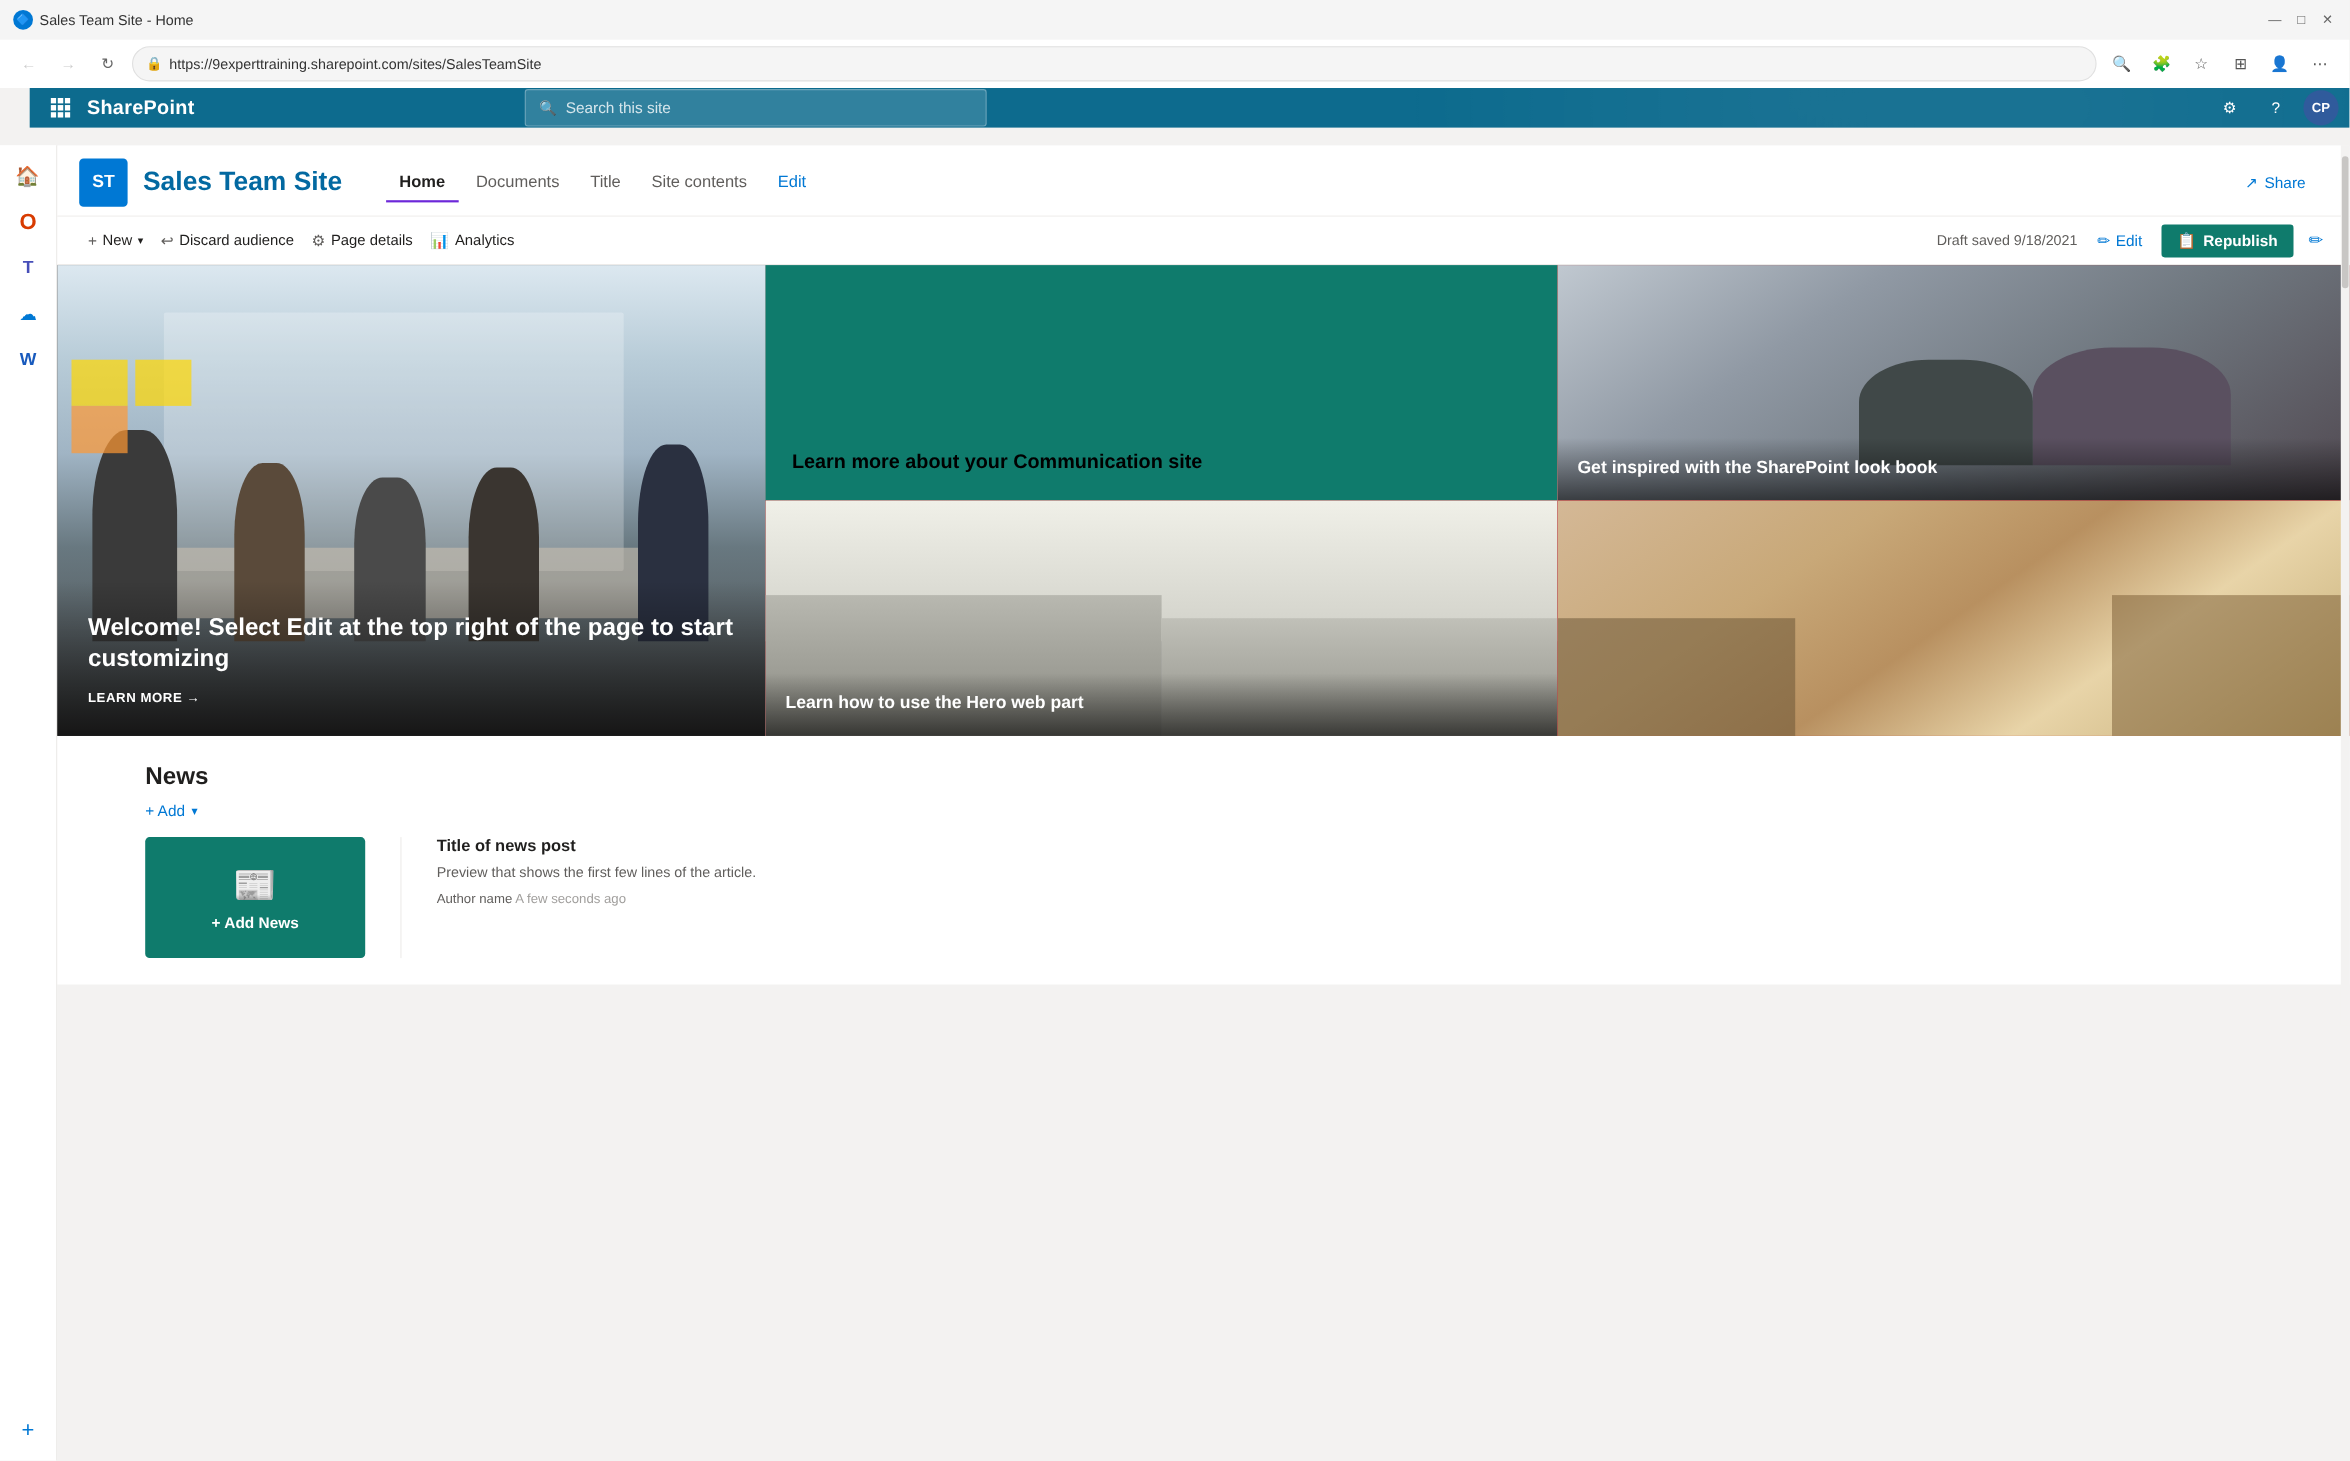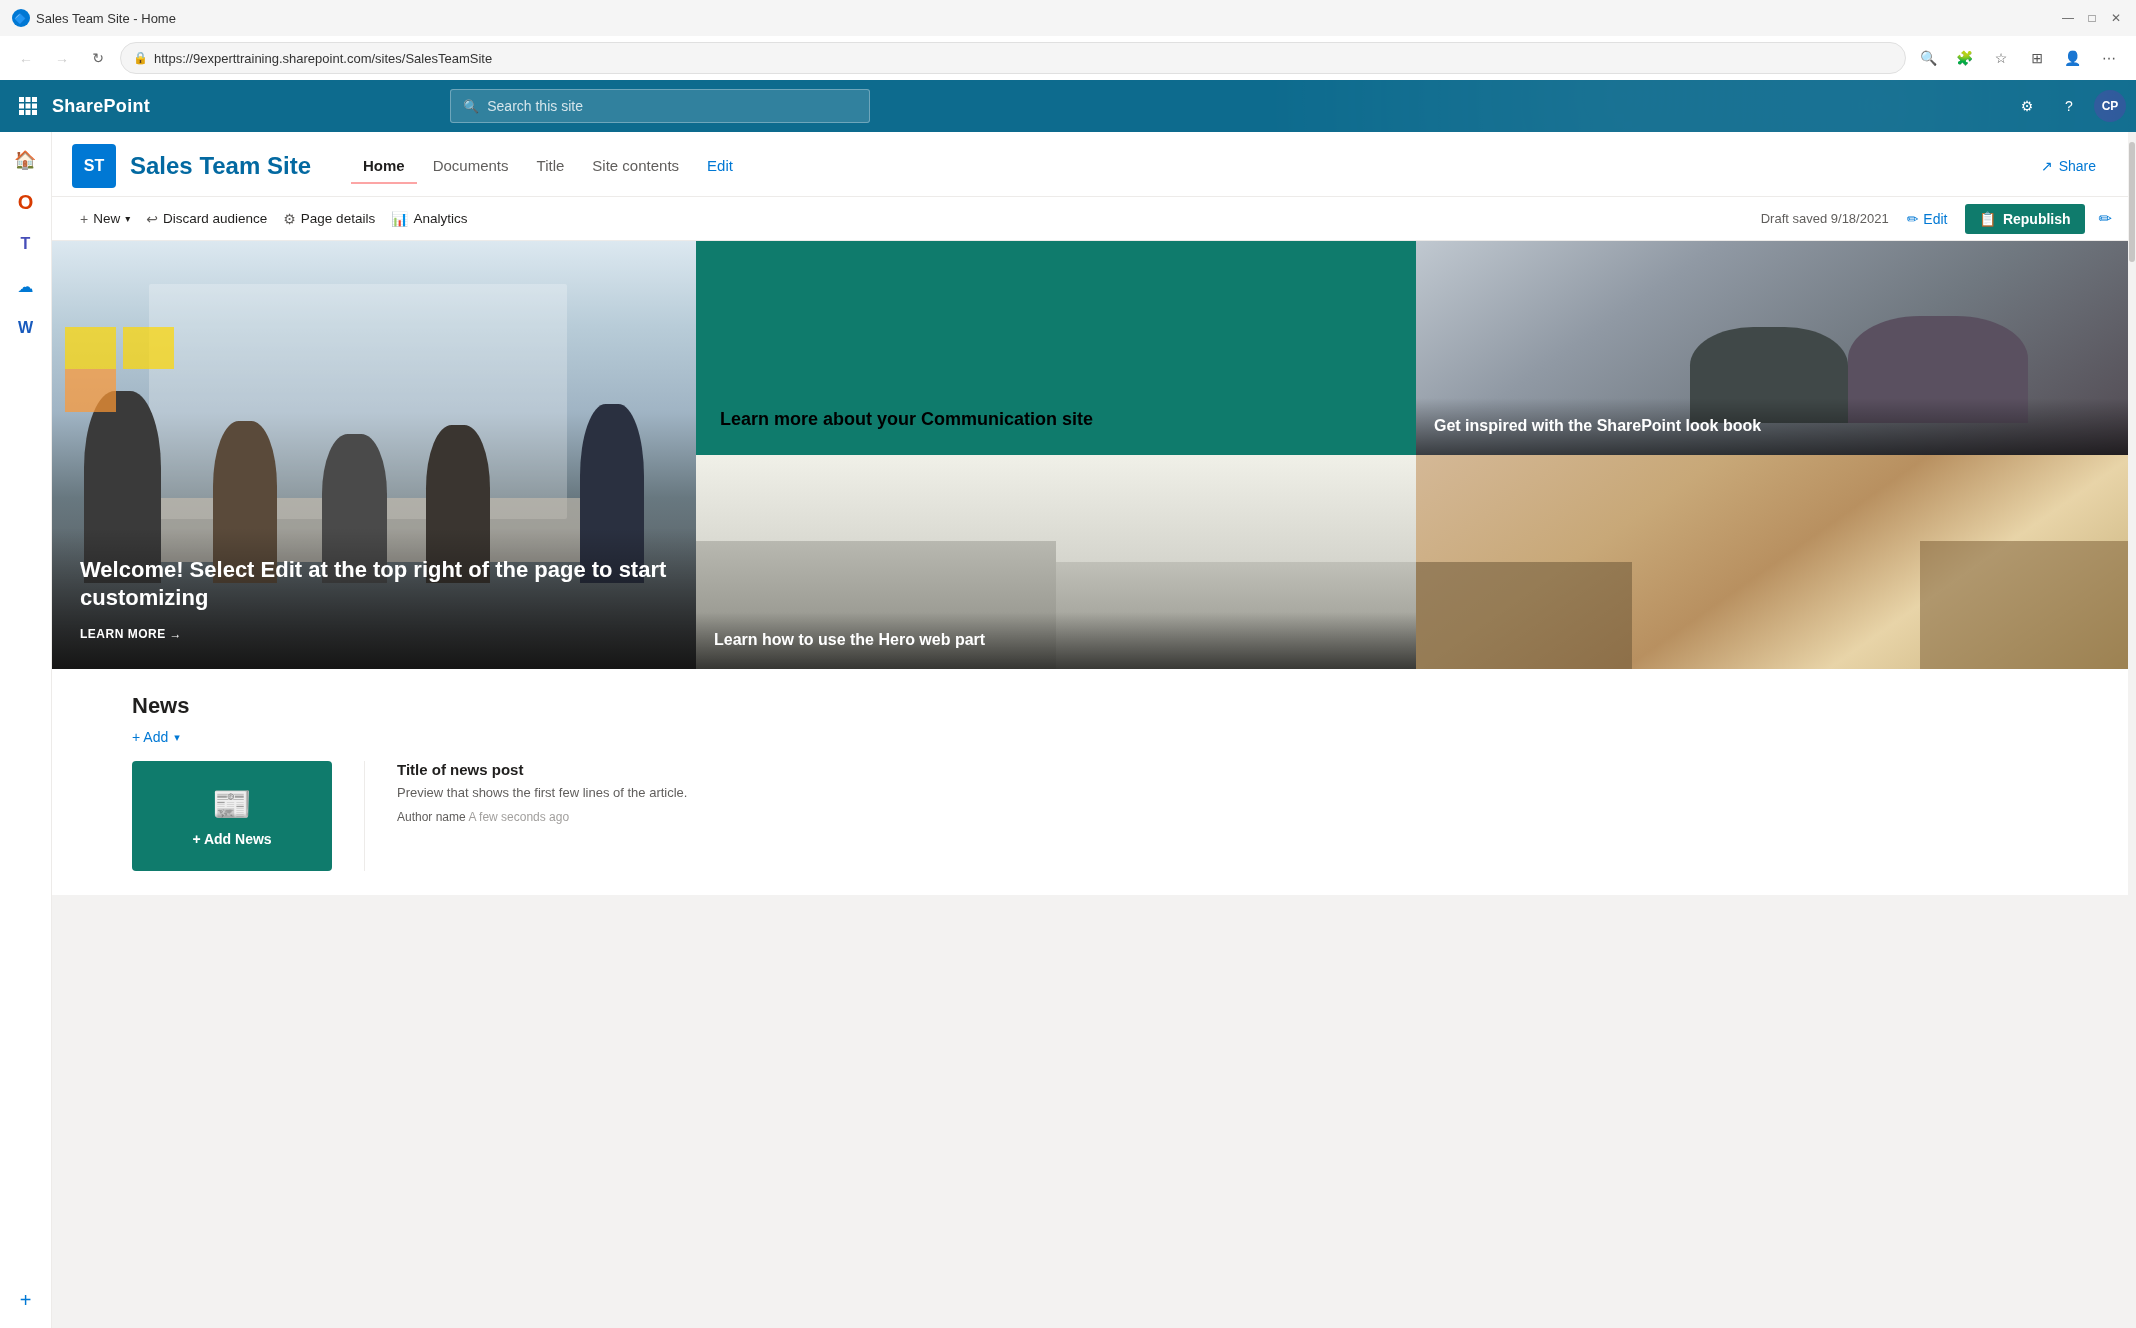--- a/index.html
+++ b/index.html
@@ -13,21 +13,21 @@
     .browser-toolbar { display: flex; align-items: center; padding: 6px 12px; gap: 8px; height: 44px; background: #fff; }
     .nav-btn { width: 28px; height: 28px; border-radius: 50%; display: flex; align-items: center; justify-content: center; color: #666; font-size: 14px; cursor: pointer; }
     .nav-btn.disabled { color: #ccc; cursor: default; }
     .address-bar { flex: 1; display: flex; align-items: center; background: #f5f5f5; border: 1px solid #e0e0e0; border-radius: 20px; padding: 4px 12px; gap: 6px; height: 32px; }
     .address-bar-lock { color: #666; font-size: 12px; }
     .address-bar-url { font-size: 13px; color: #333; flex: 1; }
     .browser-actions { display: flex; align-items: center; gap: 6px; }
     .browser-action-btn { width: 30px; height: 30px; border-radius: 4px; display: flex; align-items: center; justify-content: center; color: #555; font-size: 14px; cursor: pointer; }
 
     
-    .sp-topbar { background: #0d6b8e; display: flex; align-items: center; height: 52px; padding: 0 10px; }
+    .sp-topbar { background: #0d6b8e; display: flex; align-items: center; height: 36px; padding: 0 10px; margin-left: 27px; }
     .sp-waffle { width: 36px; height: 36px; display: flex; align-items: center; justify-content: center; cursor: pointer; color: white; font-size: 16px; }
     .sp-brand { color: white; font-size: 18px; font-weight: 600; padding-left: 6px; letter-spacing: 0.3px; }
     .sp-search { flex: 0 0 420px; margin: 0 auto; background: rgba(255,255,255,0.15); border: 1px solid rgba(255,255,255,0.3); border-radius: 3px; display: flex; align-items: center; padding: 6px 12px; gap: 8px; height: 34px; }
     .sp-search-icon { color: rgba(255,255,255,0.8); font-size: 13px; }
     .sp-search-text { color: rgba(255,255,255,0.8); font-size: 14px; }
     .sp-topbar-right { display: flex; align-items: center; gap: 8px; margin-left: auto; }
     .sp-topbar-btn { width: 34px; height: 34px; border-radius: 50%; display: flex; align-items: center; justify-content: center; color: white; font-size: 14px; cursor: pointer; }
     .sp-avatar { width: 32px; height: 32px; border-radius: 50%; background: #2b579a; display: flex; align-items: center; justify-content: center; color: white; font-size: 12px; font-weight: 600; cursor: pointer; }
 
     
@@ -37,21 +37,21 @@
     .rail-icon.teams { color: #464eb8; }
     .rail-icon.word { color: #185abd; }
 
     
     .sp-site-header { background: white; border-bottom: 1px solid #edebe9; padding: 12px 20px 0 72px; }
     .sp-site-title-row { display: flex; align-items: center; margin-bottom: 8px; }
     .sp-site-logo { width: 44px; height: 44px; background: #0078d4; color: white; font-size: 16px; font-weight: 700; display: flex; align-items: center; justify-content: center; border-radius: 4px; margin-right: 14px; flex-shrink: 0; }
     .sp-site-name { font-size: 24px; font-weight: 600; color: #0369a1; }
     .sp-site-nav { display: flex; align-items: center; gap: 4px; margin-left: 40px; }
     .sp-nav-item { padding: 8px 12px; font-size: 15px; color: #605e5c; cursor: pointer; border-bottom: 2px solid transparent; }
-    .sp-nav-item.active { color: #201f1e; border-bottom: 2px solid #fca5a5; font-weight: 600; }
+    .sp-nav-item.active { color: #201f1e; border-bottom: 2px solid #6d28d9; font-weight: 600; }
     .share-btn { display: flex; align-items: center; gap: 6px; color: #0078d4; font-size: 14px; cursor: pointer; }
 
     
     .sp-command-bar { background: white; padding: 6px 20px 6px 72px; display: flex; align-items: center; border-bottom: 1px solid #edebe9; height: 44px; }
     .cmd-btn { display: flex; align-items: center; gap: 5px; padding: 4px 8px; color: #201f1e; font-size: 13.5px; cursor: pointer; border-radius: 3px; }
     .cmd-btn .icon { font-size: 14px; color: #605e5c; }
     .cmd-bar-right { margin-left: auto; display: flex; align-items: center; gap: 10px; }
     .draft-saved { font-size: 13px; color: #605e5c; }
     .edit-btn { display: flex; align-items: center; gap: 5px; color: #0078d4; font-size: 14px; cursor: pointer; padding: 4px 8px; }
     .republish-btn { background: #0f7b6c; color: white; padding: 7px 14px; border-radius: 3px; font-size: 14px; font-weight: 600; cursor: pointer; display: flex; align-items: center; gap: 6px; }

